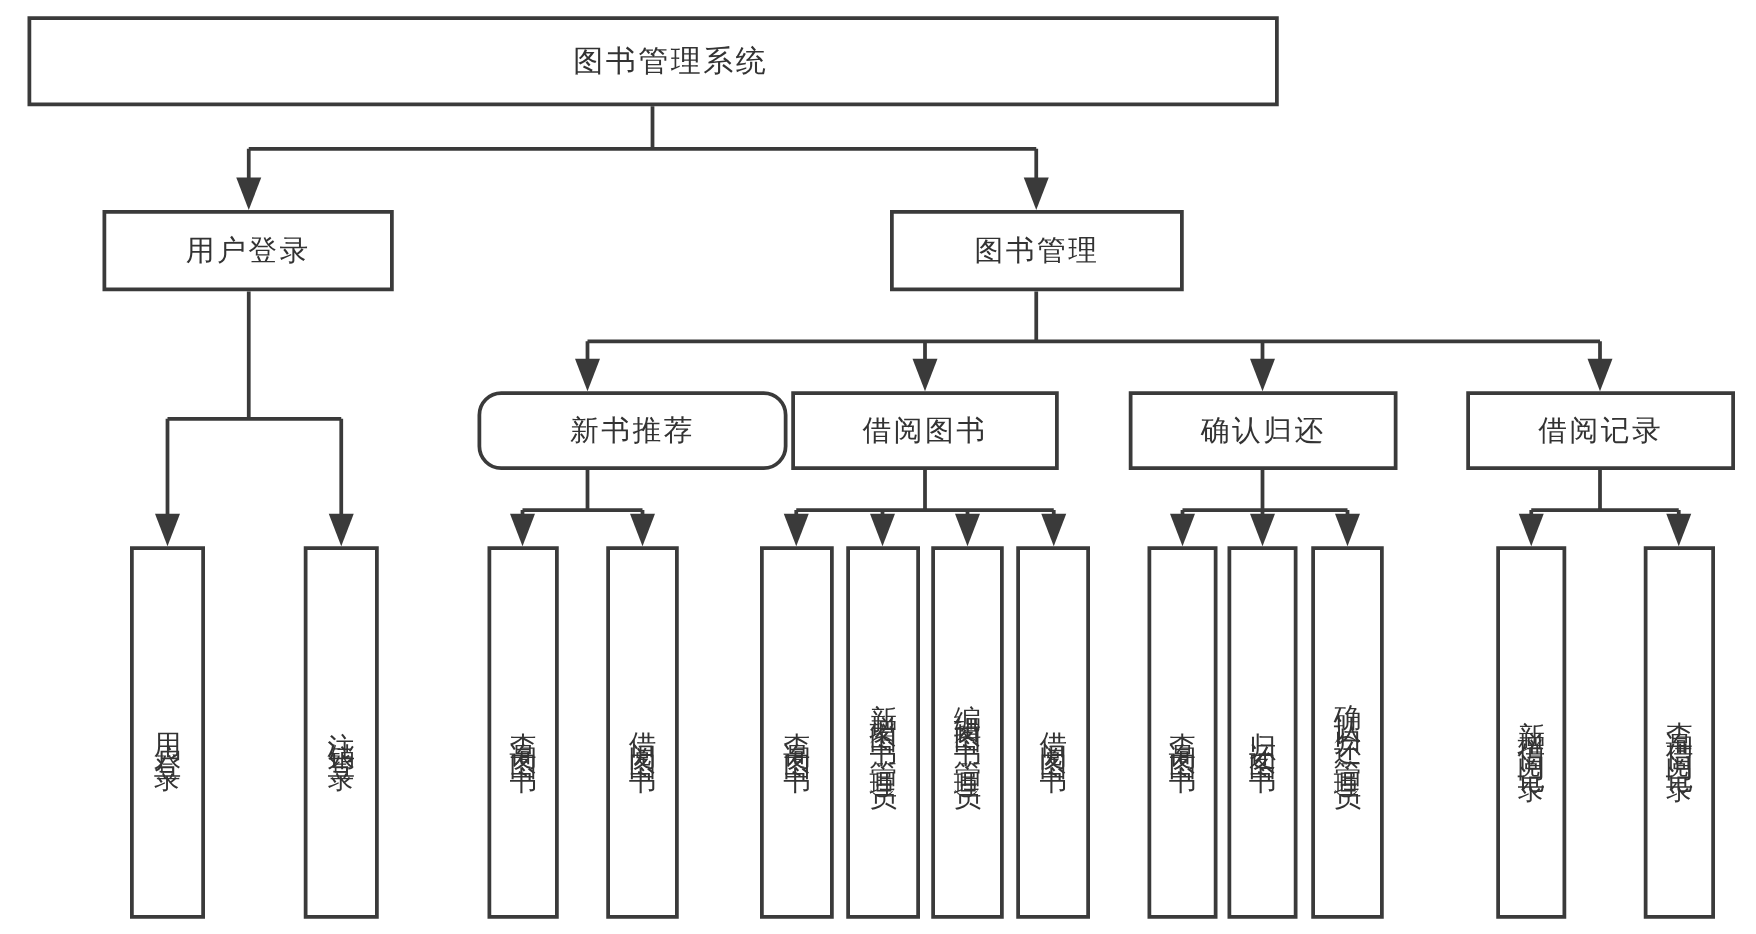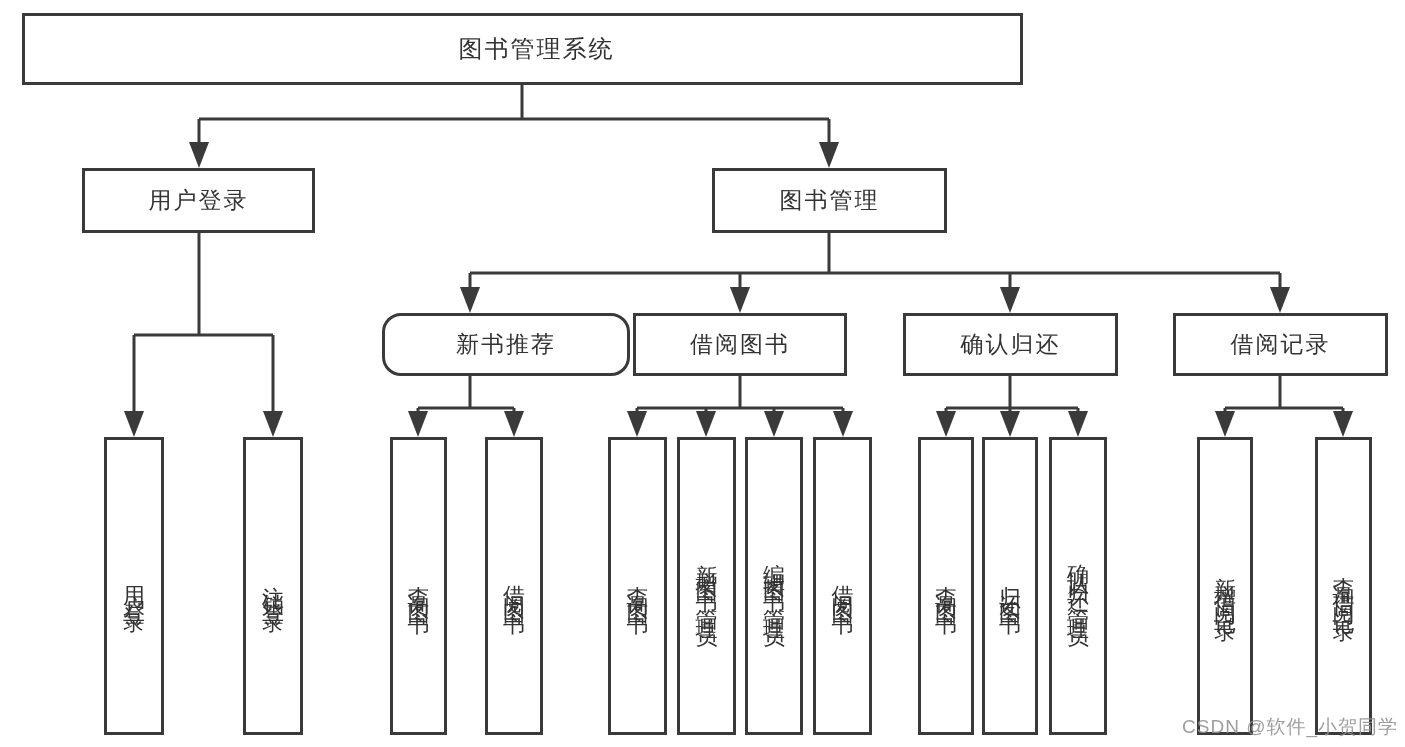--- a/index.html
+++ b/index.html
@@ -145,15 +145,14 @@
     <span class="vtext">确认归还（管理员）</span>
   </div>
 
   <div class="vbox" style="left:1197px;width:56px;">
     <span class="vtext">新增借阅记录</span>
   </div>
   <div class="vbox" style="left:1315px;width:57px;">
     <span class="vtext">查询借阅记录</span>
   </div>
 
-  <div class="watermark">CSDN @软件_小贺同学</div>
 
 </div>
 
 </body></html>

